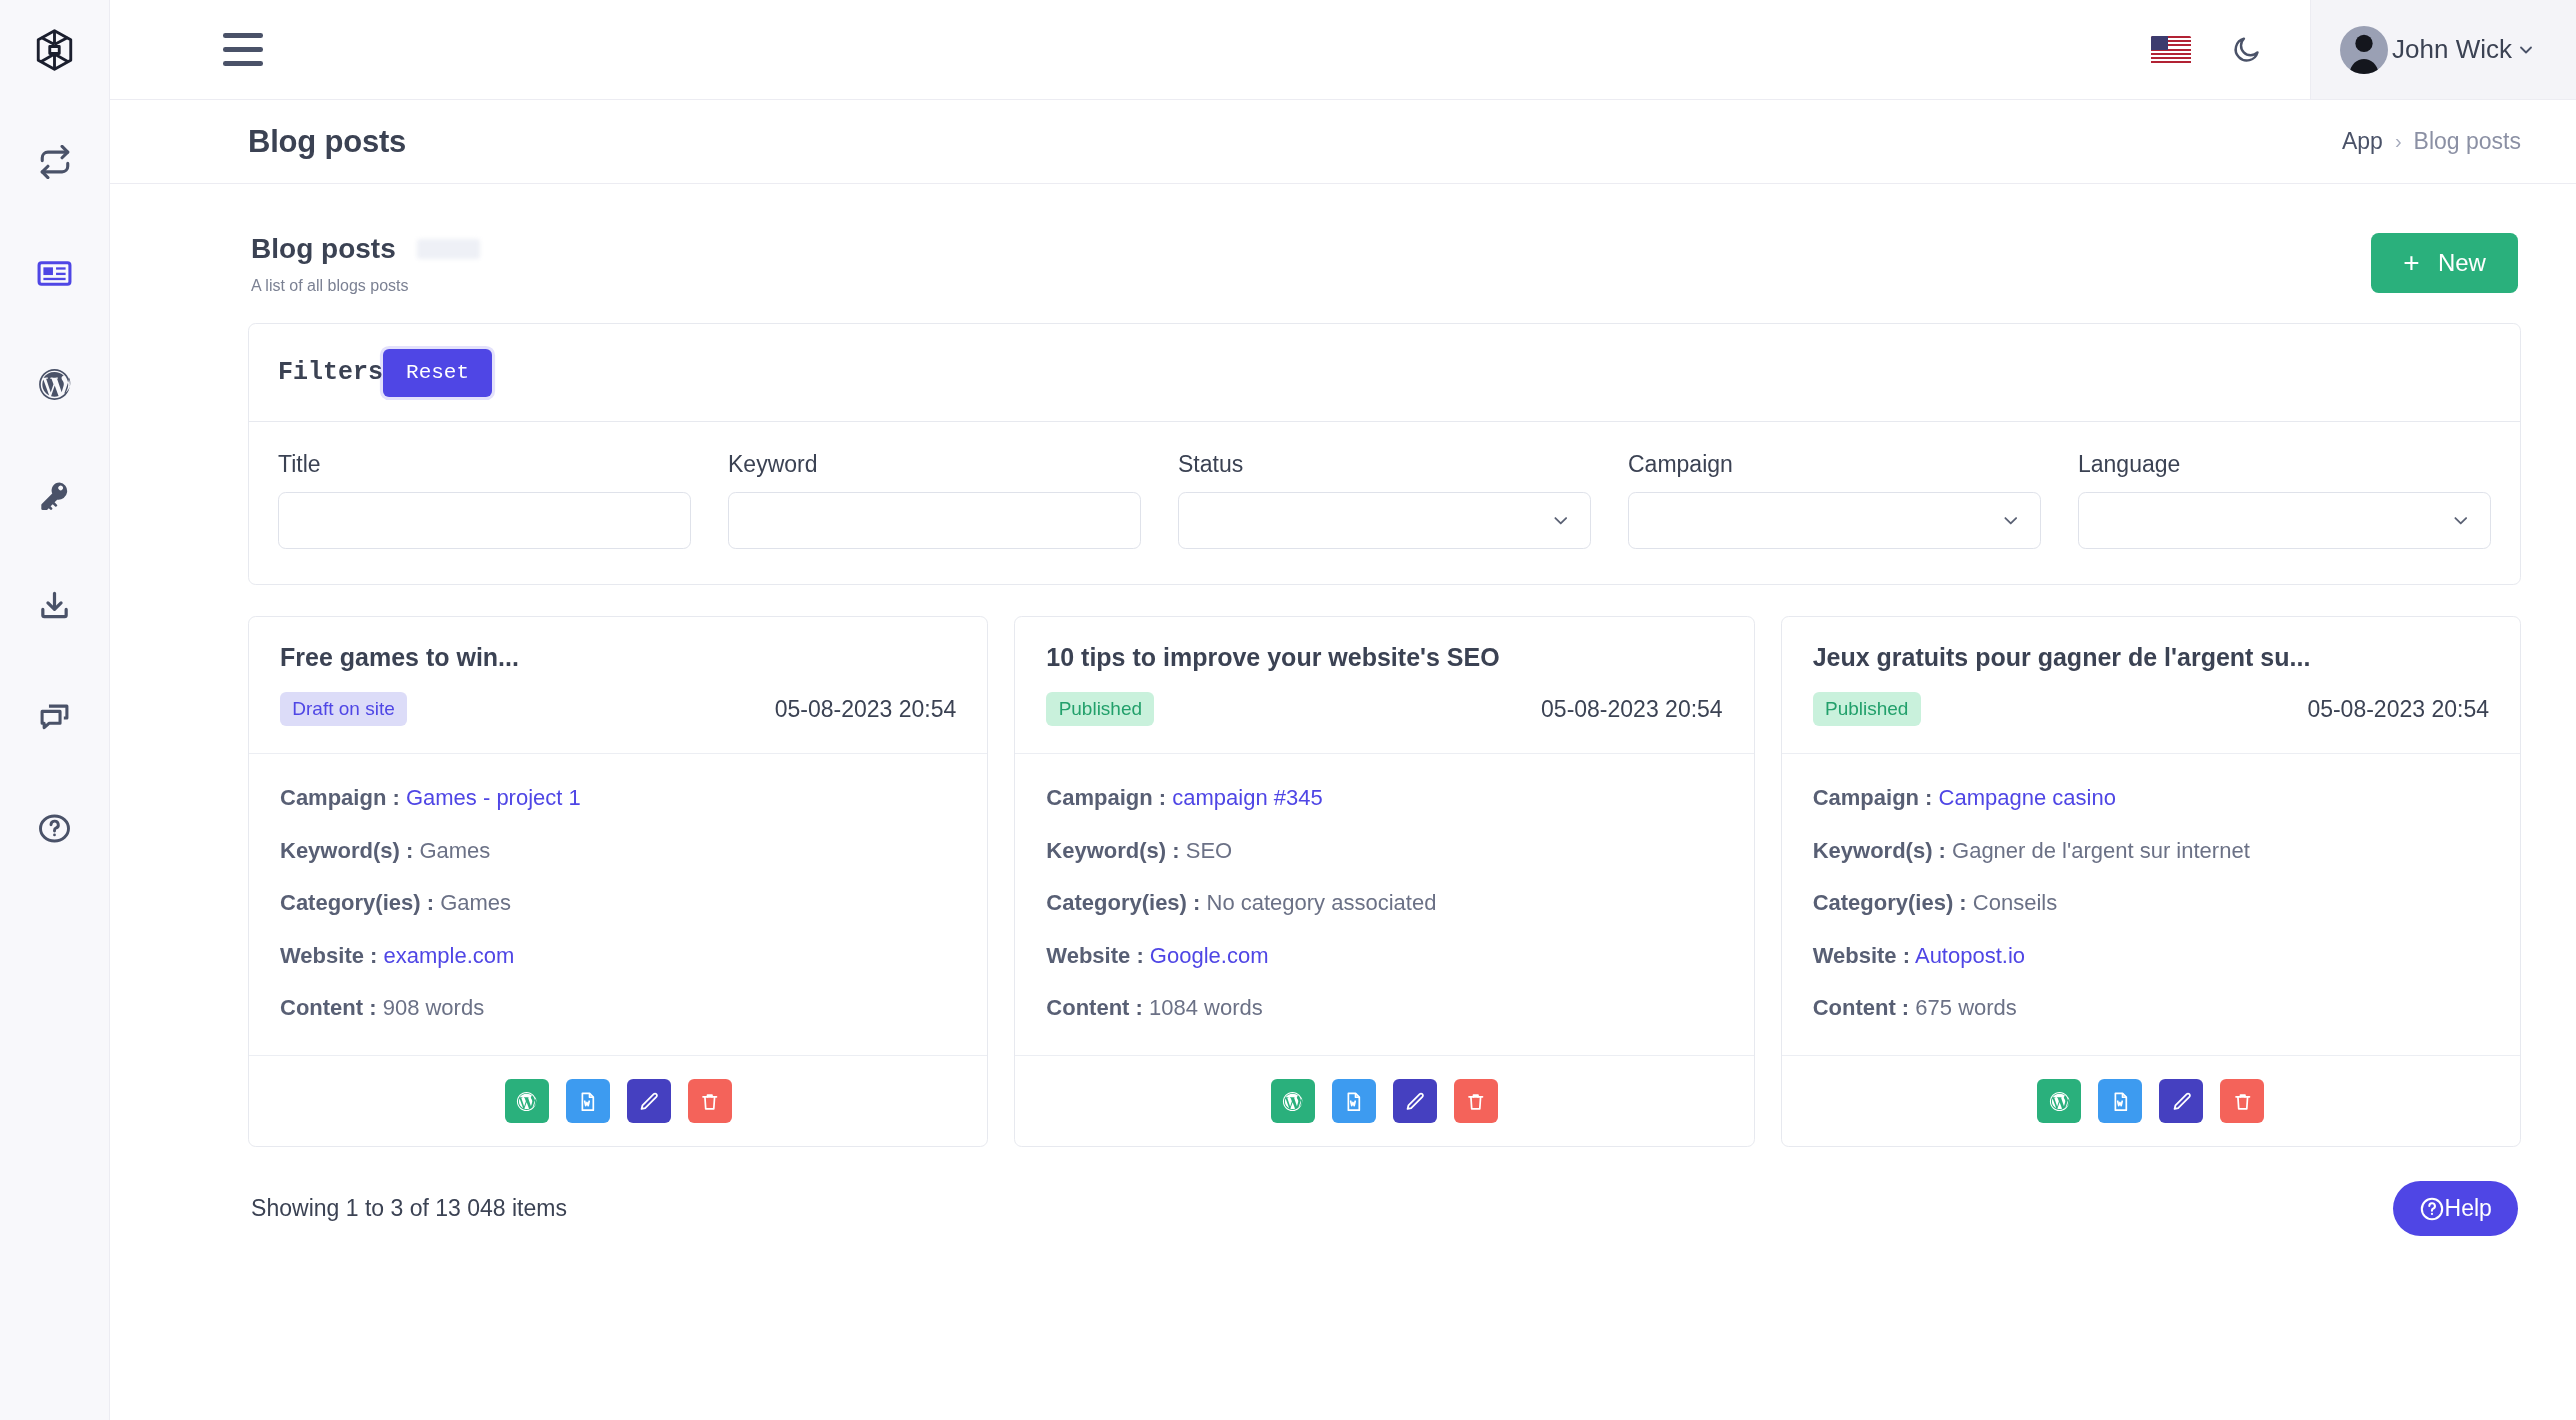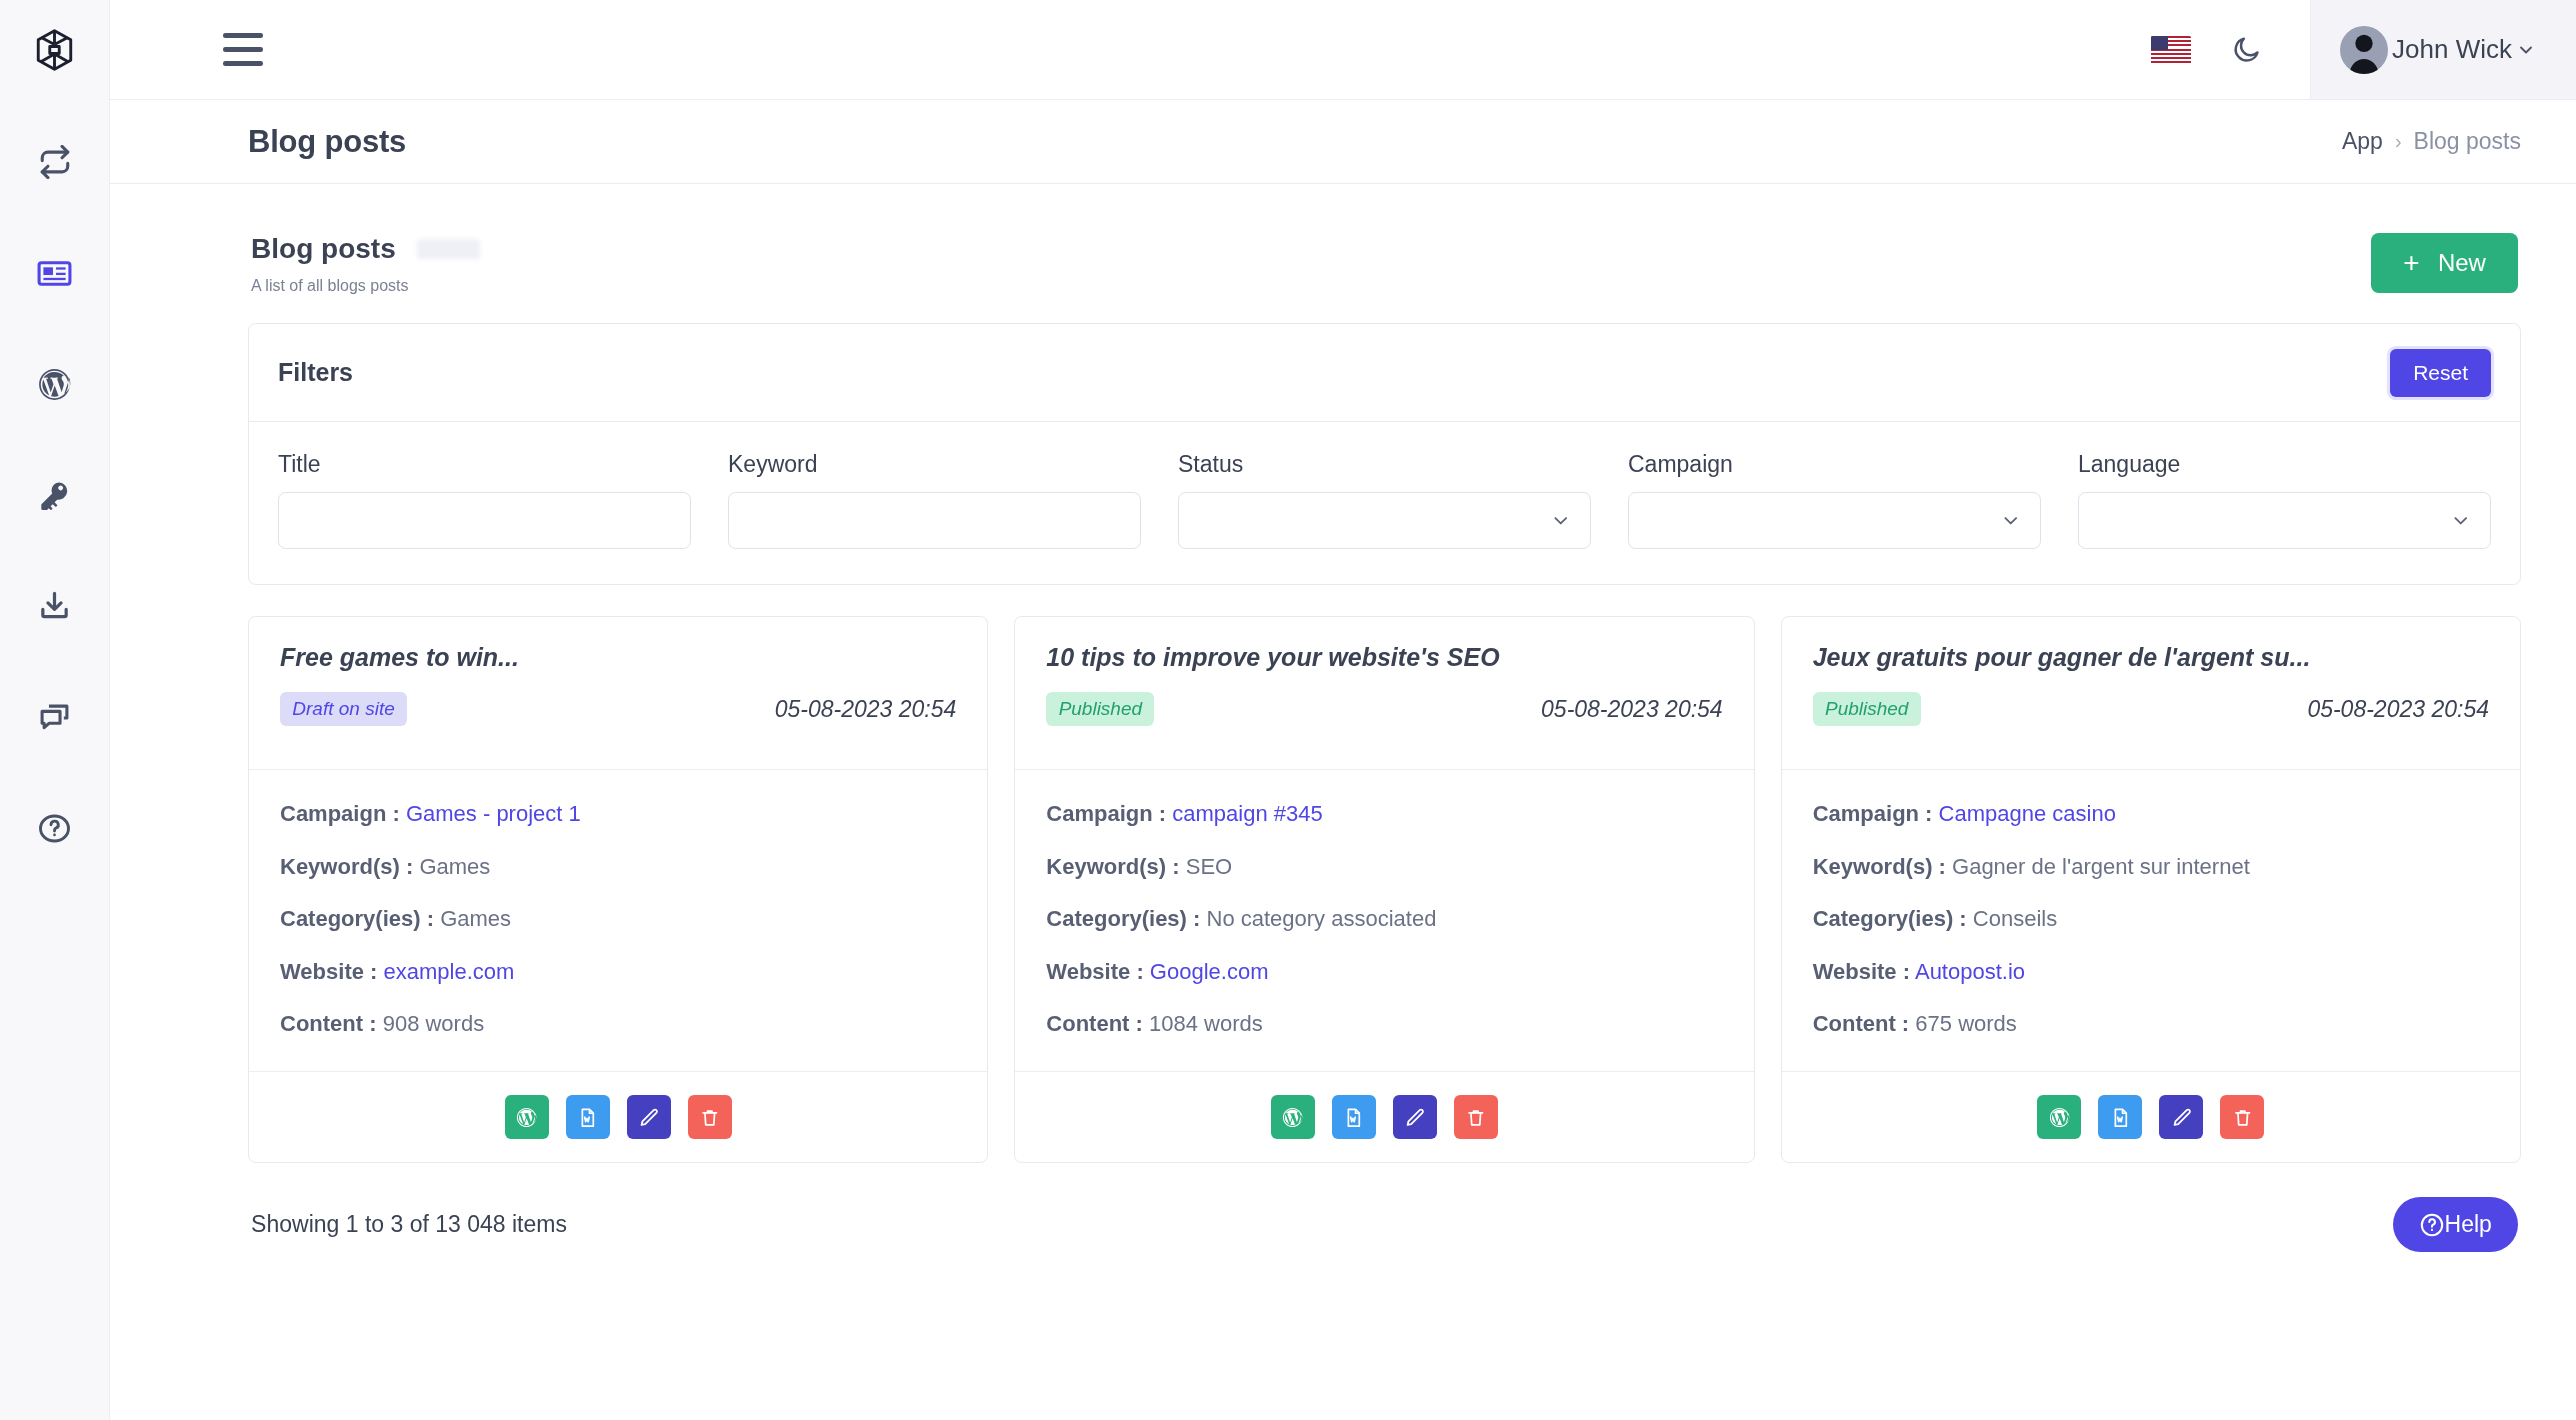--- a/index.html
+++ b/index.html
@@ -76,22 +76,22 @@
   .btn-new {
     background: #2ab07c; color: #fff; border: none; border-radius: 7.7px;
     height: 60px; padding: 0 32px; font-size: 24px; font-family: inherit;
     display: flex; align-items: center; gap: 18.4px; cursor: pointer;
   }
   .btn-new .plus { font-size: 28px; font-weight: 300; line-height: 1; }
 
   
   .panel { border: 0.8px solid #e7e9ef; border-radius: 7.7px; background: #fff; }
   .filters-head {
-    height: 98px; display: flex; align-items: center; justify-content: space-between;
-    padding: 0 29px; border-bottom: 0.8px solid #e7e9ef;
+    height: 98px; display: flex; align-items: center; justify-content: flex-start;
+    padding: 0 29px; border-bottom: 0.8px solid #e7e9ef; font-family: Liberation Mono, monospace;
   }
   .filters-title { font-size: 25px; font-weight: 700; color: #3b4253; }
   .btn-reset {
     background: #4f46e5; color: #fff; border: none; border-radius: 6.1px;
     height: 48px; padding: 0 23px; font-size: 21px; font-family: inherit; cursor: pointer;
     box-shadow: 0 0 0 3.1px rgba(79,70,229,.16);
   }
   .filters-body { display: flex; gap: 37px; padding: 29px 29px 35px 29px; }
   .field { flex: 1; display: flex; flex-direction: column; gap: 14px; min-width: 0; }
   .field-label { font-size: 23px; color: #3b4253; }
@@ -101,21 +101,21 @@
   }
   .field-select {
     height: 57px; border: 0.8px solid #dfe2ea; border-radius: 7.7px; background: #fff;
     display: flex; align-items: center; justify-content: flex-end; padding: 0 18.4px; cursor: pointer;
   }
   .chev { color: #5b6275; display: flex; }
 
   
   .grid { display: flex; gap: 26px; margin-top: 31px; }
   .post-card { flex: 1; border: 0.8px solid #e7e9ef; border-radius: 7.7px; background: #fff; display: flex; flex-direction: column; min-width: 0; }
-  .pc-head { padding: 26px 31px 43px 31px; border-bottom: 0.8px solid #eceef3; font-style: italic; }
+  .pc-head { padding: 26px 31px 27px 31px; border-bottom: 0.8px solid #eceef3; }
   .pc-title { font-size: 25px; font-weight: 700; color: #3b4253; white-space: nowrap; overflow: hidden; text-overflow: ellipsis; }
   .pc-meta { display: flex; align-items: center; justify-content: space-between; margin-top: 20px; }
   .badge { font-size: 19px; border-radius: 6.1px; padding: 6.1px 12.3px; font-weight: 400; white-space: nowrap; }
   .badge.draft { background: #dcdcf8; color: #4f46e5; }
   .badge.published { background: #c9f1dc; color: #22a06b; }
   .pc-date { font-size: 23px; color: #3b4253; white-space: nowrap; }
   .pc-body { padding: 31px 31px 34px 31px; display: flex; flex-direction: column; gap: 26px; flex: 1; }
   .row-line { font-size: 22px; color: #6b7186; line-height: 1.2; }
   .row-line b { color: #585f74; font-weight: 700; }
   .row-line .lnk { color: #4f46e5; cursor: pointer; }

